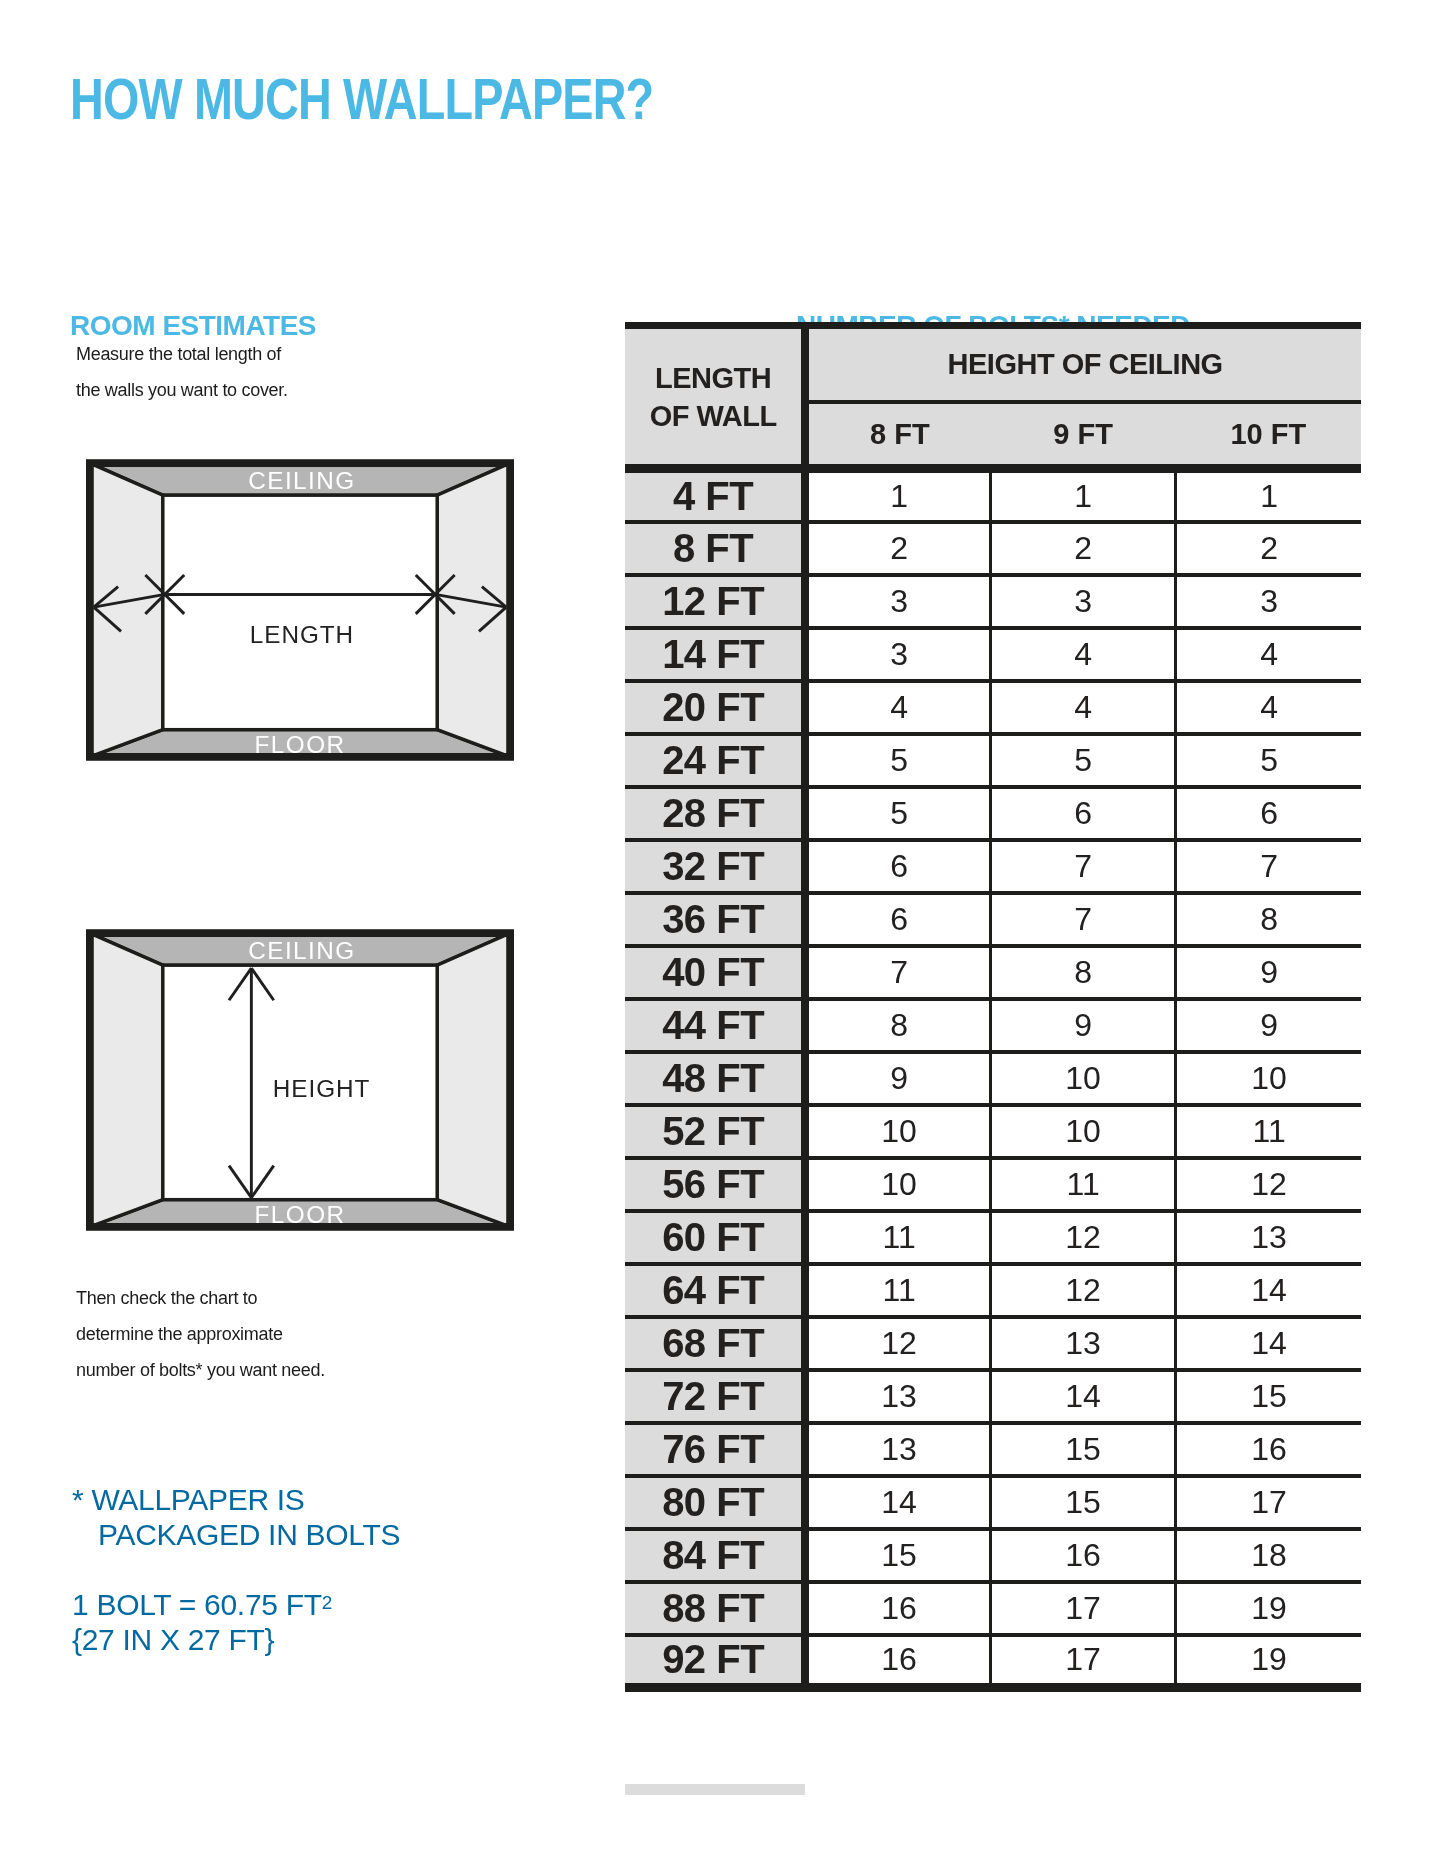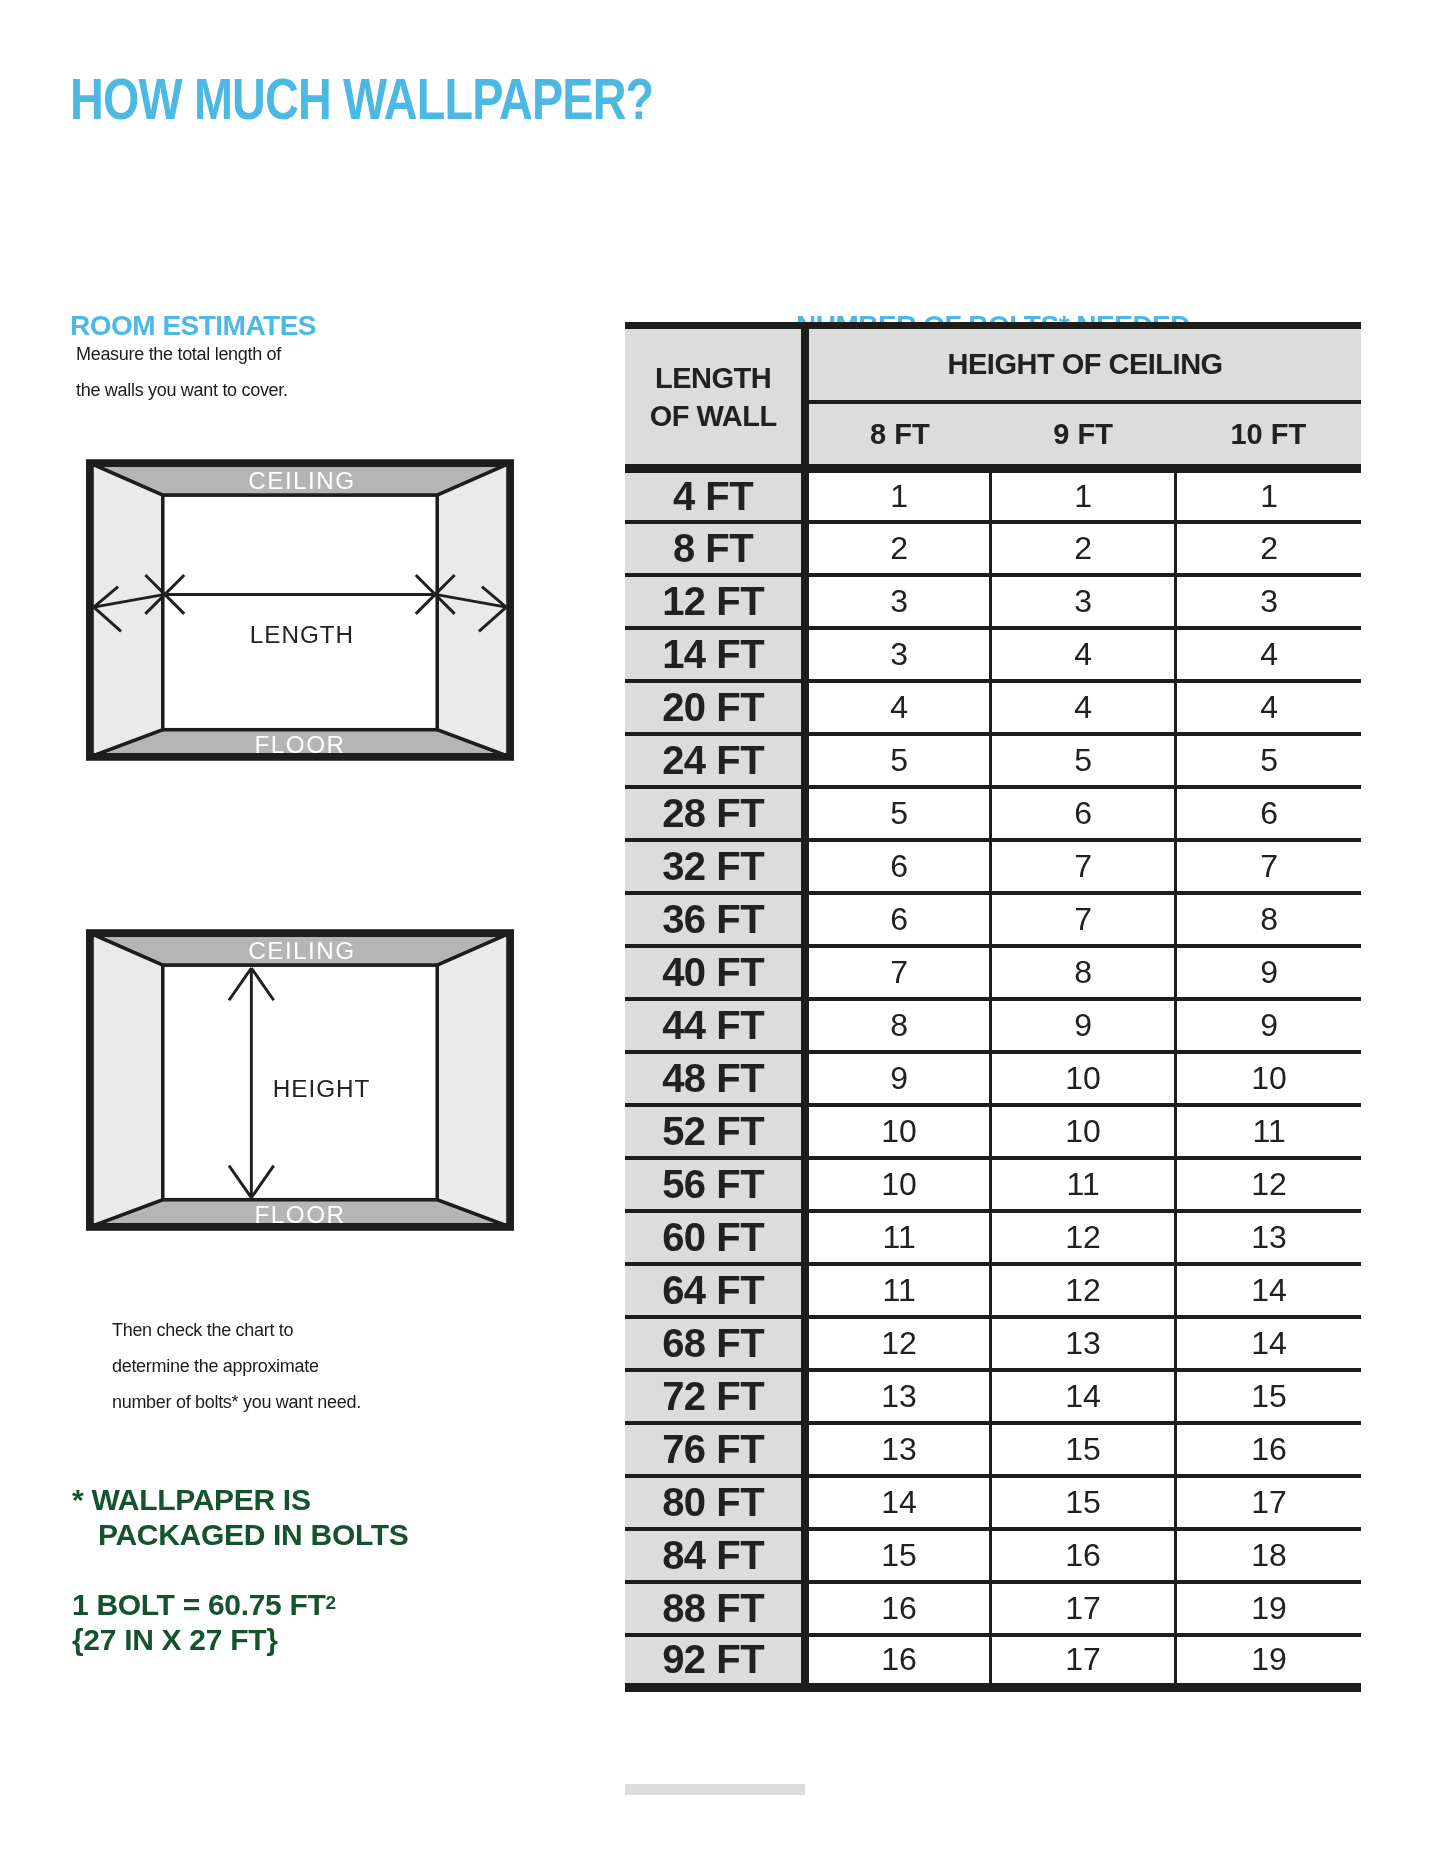--- a/index.html
+++ b/index.html
@@ -28,23 +28,23 @@
   }
   .heading-left{left:70px;top:270px;}
   .heading-table{left:625px;top:270px;width:736px;text-align:center;}
 
   .para{
     left:76px;font-size:18px;line-height:36px;letter-spacing:-0.3px;
     color:#1c1c1c;white-space:nowrap;
   }
   .para-1{top:336px;}
   .para-2{top:814px;}
-  .para-3{top:1312px;margin-left:36px;}
-
-  .note{left:72px;font-size:30px;font-weight:bold;letter-spacing:-0.3px;line-height:35px;color:#14532d;white-space:nowrap;}
+  .para-3{top:1280px;}
+
+  .note{left:72px;font-size:30px;font-weight:normal;letter-spacing:-0.3px;line-height:35px;color:#0369a1;white-space:nowrap;}
   .note-star{top:1482px;}
   .note-star .indent{padding-left:26px;display:block;}
   .note-bolt{top:1585px;}
   .note-bolt sup{font-size:19px;vertical-align:6px;}
 
   .diagram{width:428px;height:310px;}
   .diagram-1{left:86px;top:455px;}
   .diagram-2{left:86px;top:925px;}
   .room-ceiling-floor{fill:var(--room-ceiling-floor-gray);stroke:var(--text-black);stroke-width:3.5;}
   .room-side-wall{fill:var(--room-side-wall-gray);stroke:var(--text-black);stroke-width:3.5;}

